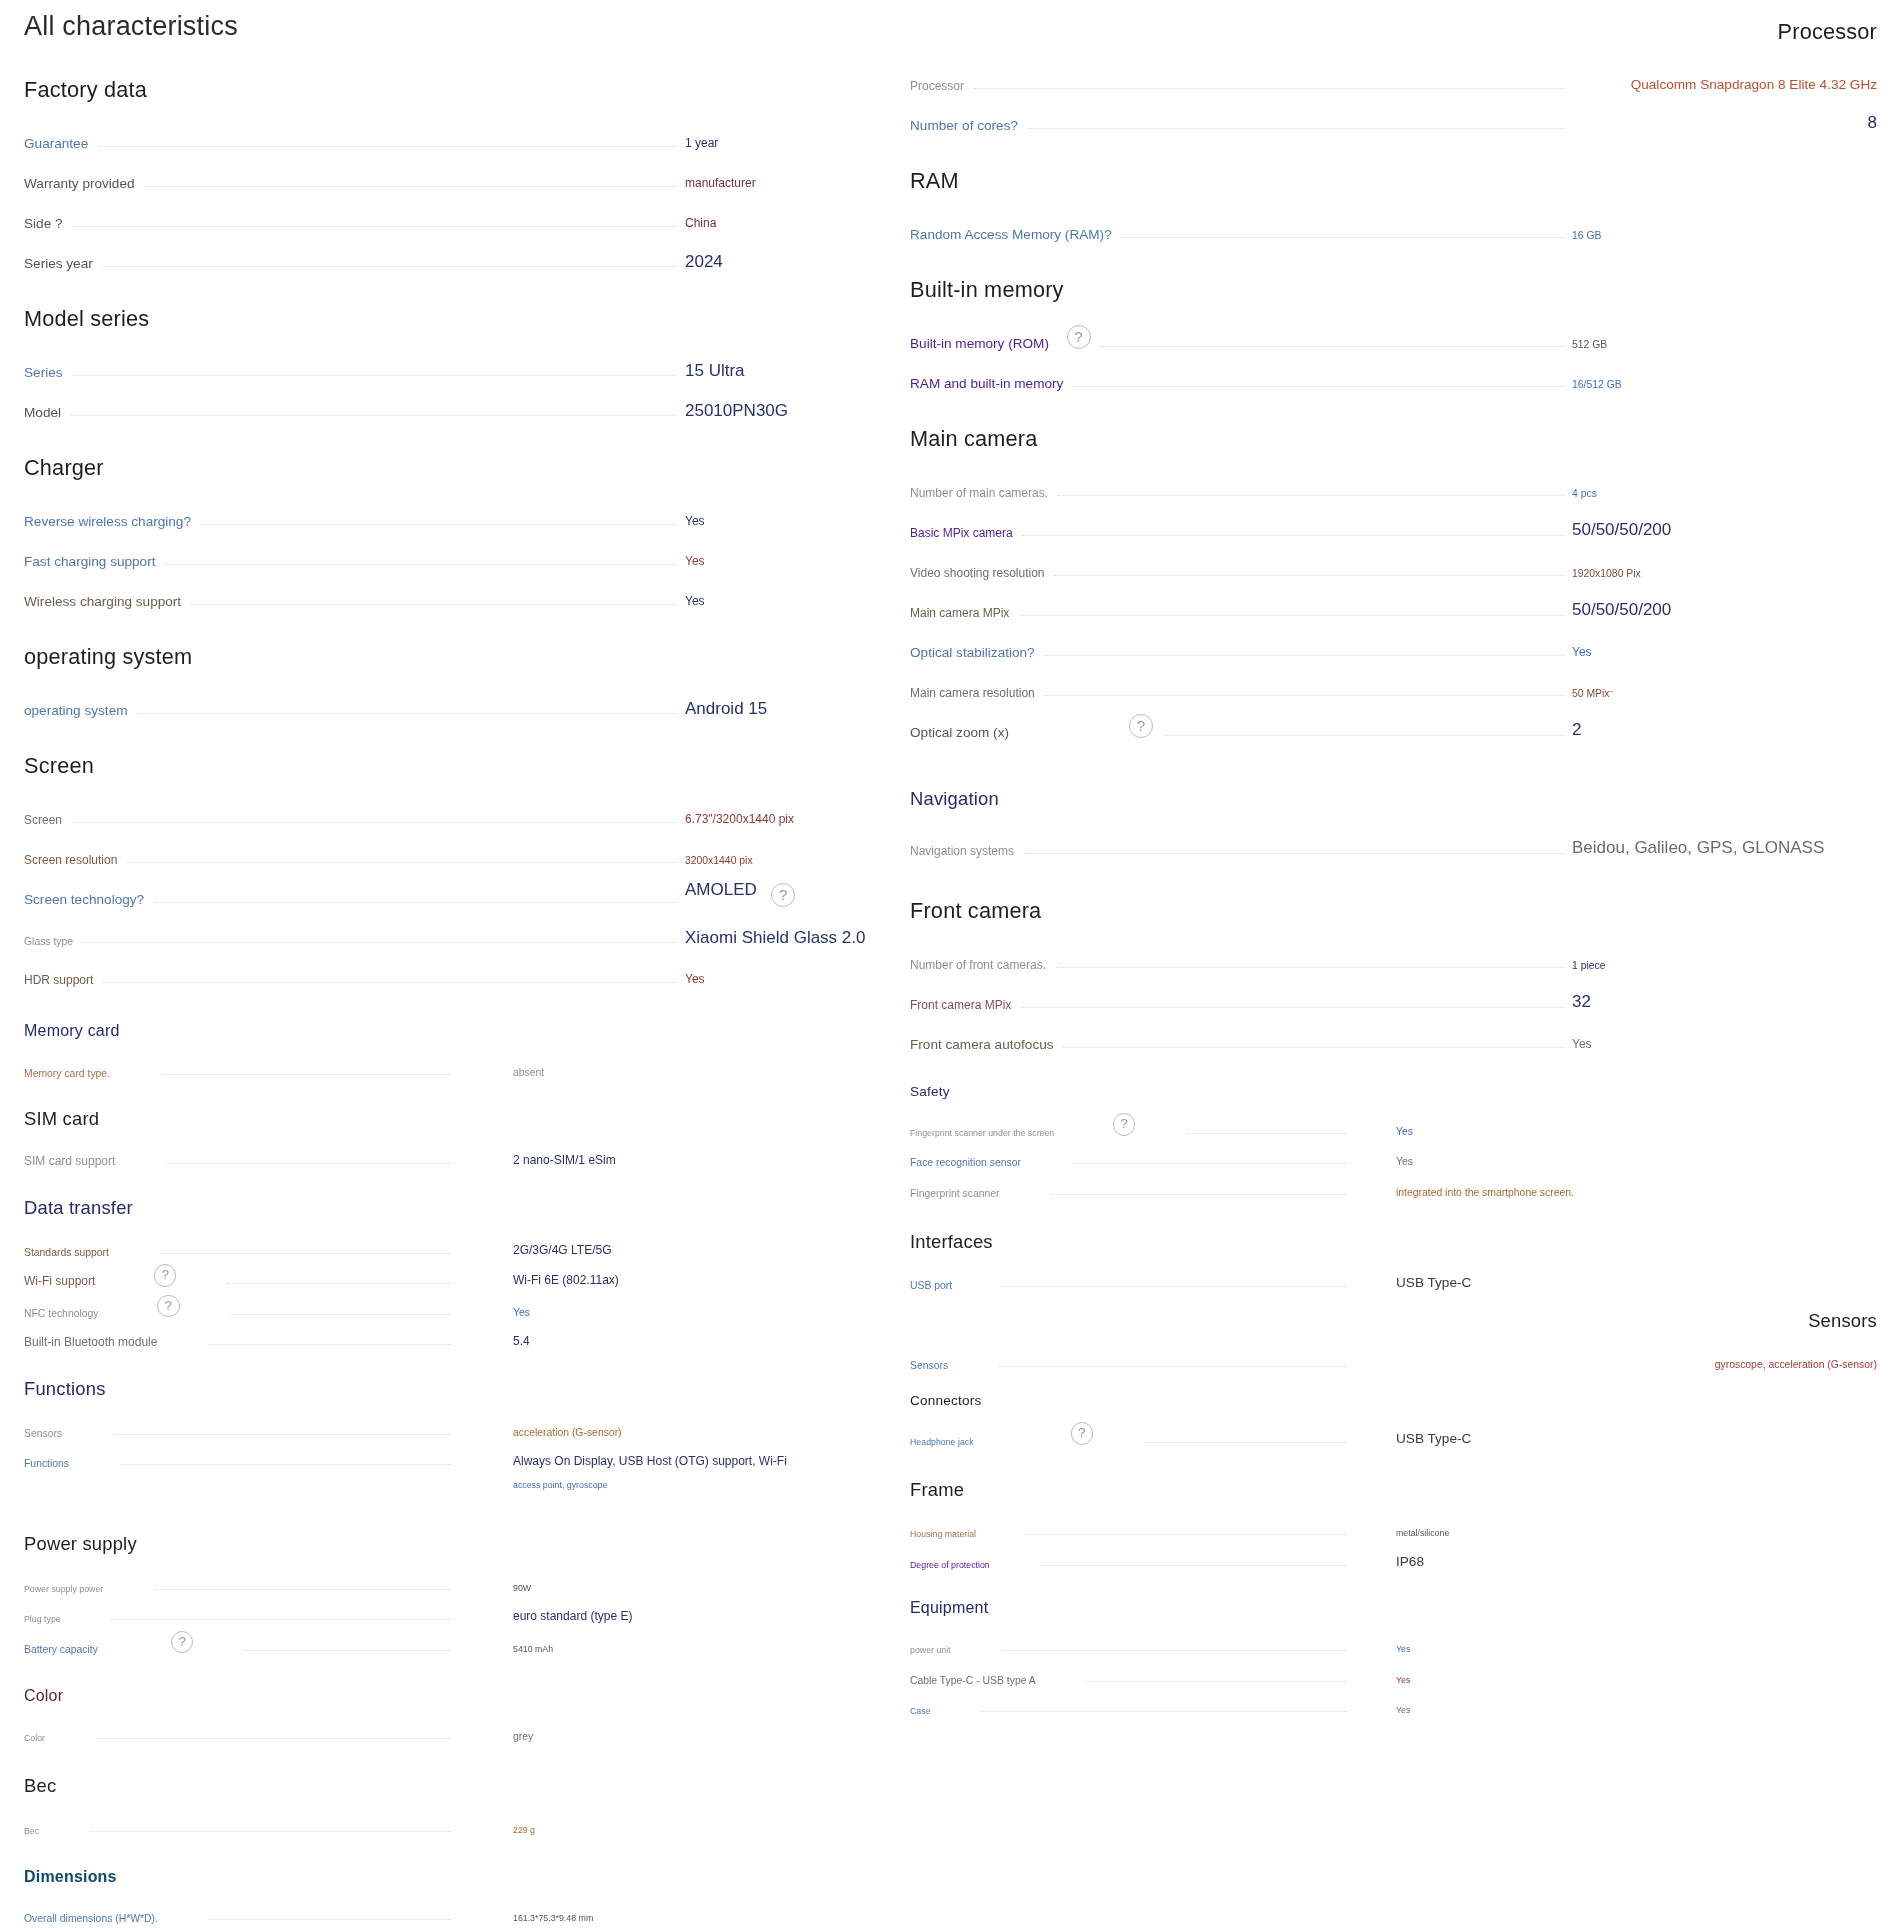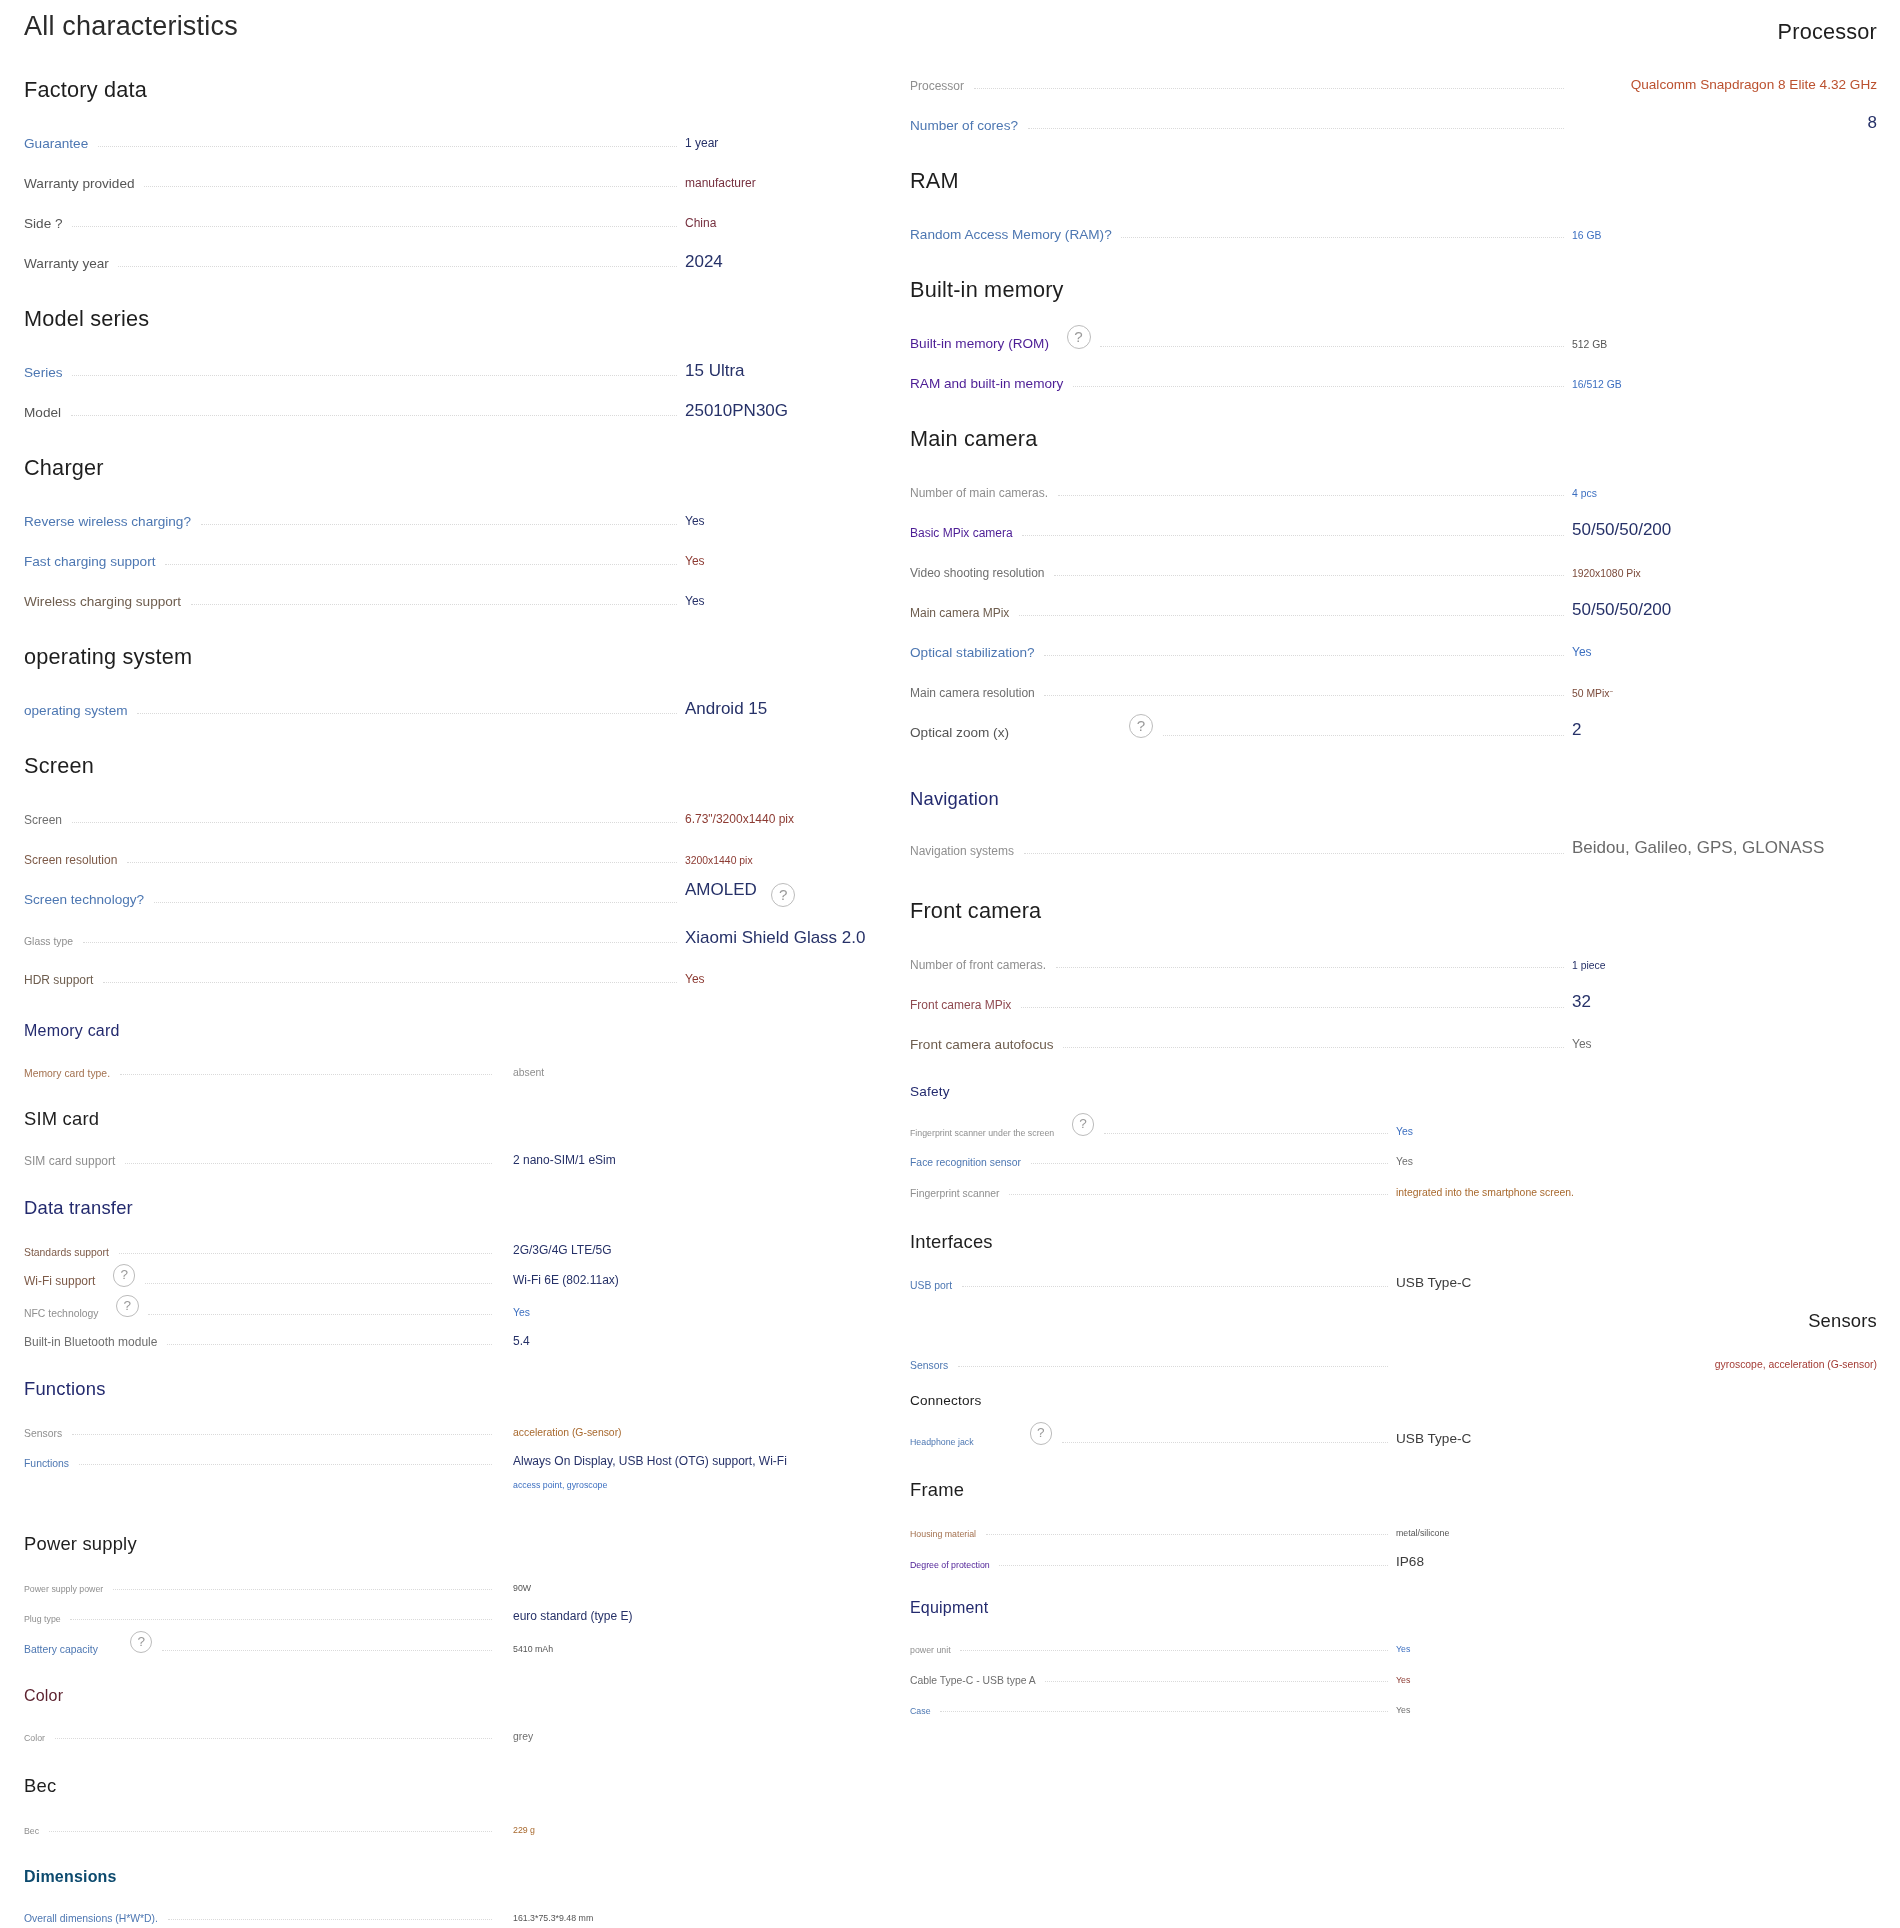--- a/index.html
+++ b/index.html
@@ -20,21 +20,21 @@
   .hc-black{color:#1e1e1e;}
   .hc-navy{color:#232a6e;}
   .hc-maroon{color:#5d2330;}
   .hc-red{color:#0c4a6e;font-weight:bold;}
 
   .g24{margin-top:19px;text-align:right;} .g28{margin-top:22.5px;} .g36{margin-top:29px;}
   .g40{margin-top:32px;} .g44{margin-top:35px;} .g50{margin-top:40px;}
   .g54{margin-top:43px;} .g60{margin-top:48px;}
 
   .row{display:flex;align-items:flex-end;height:40px;}
-  .dense .row{height:30.5px;}
+  .dense .row{height:30.5px;gap:41px;}
   .row.subline{height:21px;}
   .lab{white-space:nowrap;flex:none;}
   .leader{flex:1 1 auto;min-width:19px;border-bottom:1.6px dotted #dadada;margin:0 8px 4px 9.6px;}
   .leader.noline{border-bottom:none;}
   .vcell{flex:none;}
   #col-left .vcell{width:201px;}
   #col-left .dense .vcell{width:373px;margin-left:13px;}
   #col-right .vcell{width:305px;}
   #col-right .dense .vcell{width:481px;}
   .val{display:inline-block;line-height:1.15;}
@@ -78,21 +78,21 @@
           <span class="lab c-graydk s-lg">Warranty provided</span>
           <span class="leader"></span>
           <div class="vcell"><span class="val c-maroonval s-md"><span>manufacturer</span></span></div>
         </div>
         <div class="row">
           <span class="lab c-graydk s-lg">Side ?</span>
           <span class="leader"></span>
           <div class="vcell"><span class="val c-maroonval s-md"><span>China</span></span></div>
         </div>
         <div class="row">
-          <span class="lab c-graydk s-lg">Warranty year</span>
+          <span class="lab c-graydk s-lg">Series year</span>
           <span class="leader"></span>
           <div class="vcell"><span class="val c-navy s-xl"><span>2024</span></span></div>
         </div>
       </section>
       <section class="sec g44">
         <div class="sec-title h-lg hc-black">Model series</div>
         <div class="row">
           <span class="lab c-blue s-lg">Series</span>
           <span class="leader"></span>
           <div class="vcell"><span class="val c-navy s-xl"><span>15 Ultra</span></span></div>

